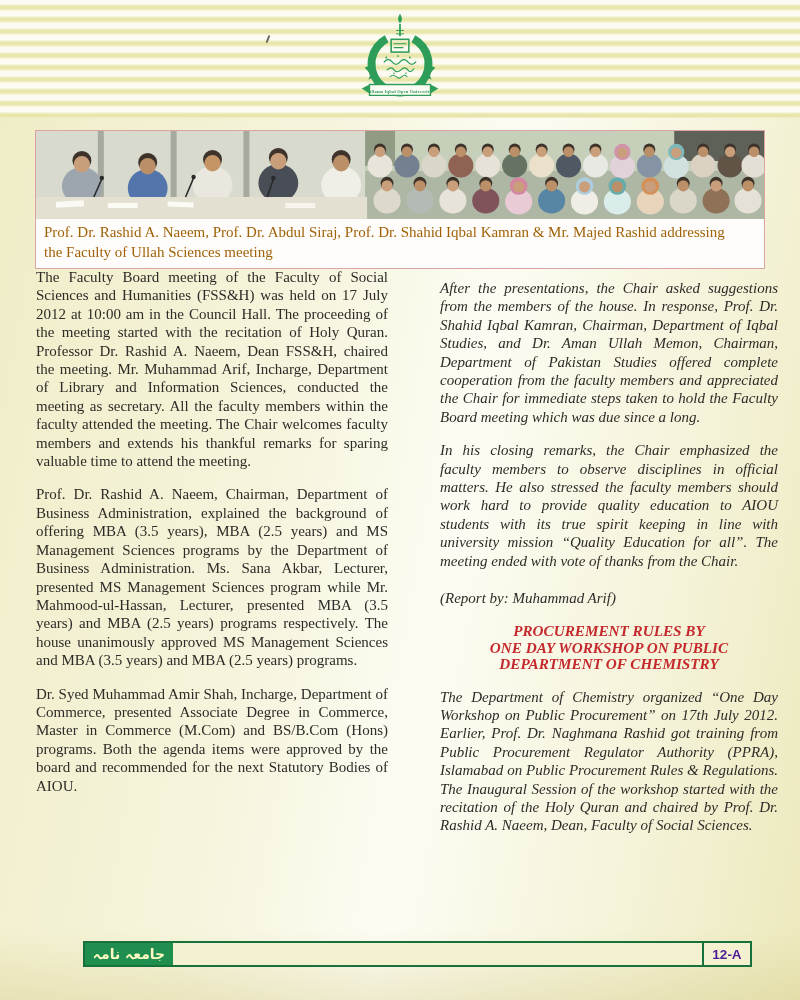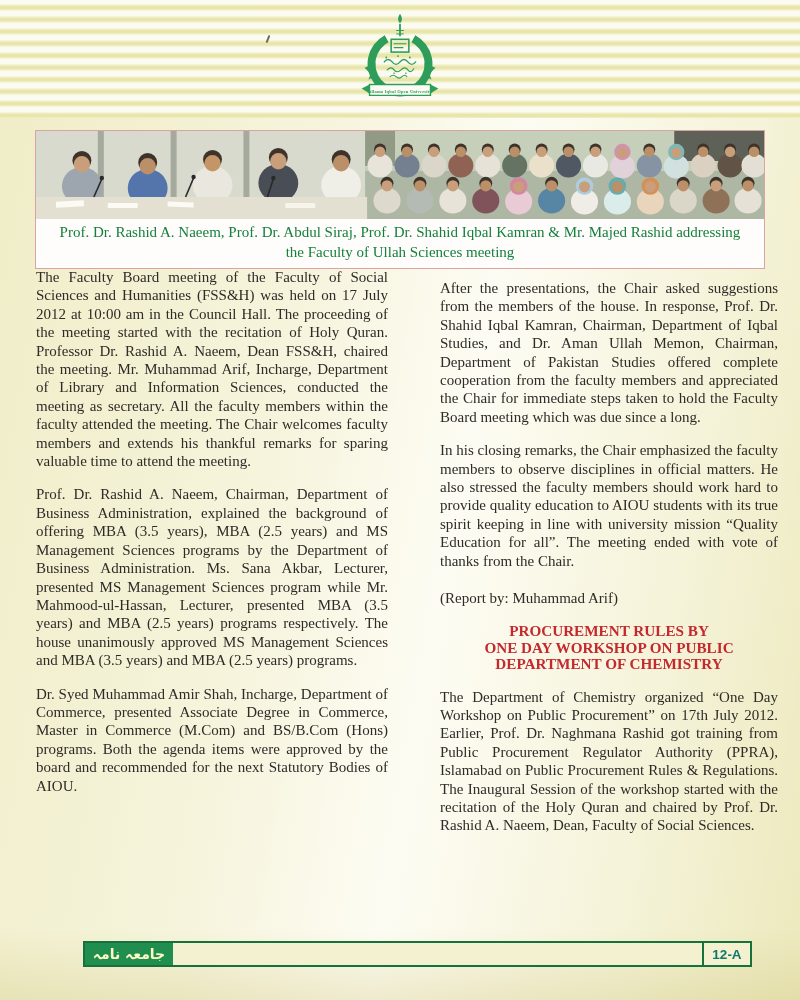--- a/index.html
+++ b/index.html
@@ -23,31 +23,31 @@
   .scan-mark{position:absolute;left:267px;top:35px;width:2px;height:8px;background:#4a4a42;transform:rotate(22deg);border-radius:2px;opacity:.8;}
 
   
   .photo-frame{
     position:absolute;left:35px;top:130px;width:730px;
     background:#ffffff;border:1px solid var(--caption-border,#dca3a3);
     box-sizing:border-box;
   }
   .photo-frame svg{display:block;width:100%;height:88px;}
   .caption{
-    text-align:center;font-size:15px;line-height:20px;color:#15803d;
+    font-size:15px;line-height:20px;color:#a16207;
     padding:3px 8px 6px 8px;background:#fffdfb;
   }
 
   
   .columns{
     position:absolute;left:36px;top:268px;width:742px;
     display:flex;gap:52px;
   }
   .col-left{width:352px;flex:0 0 352px;}
-  .col-right{width:338px;flex:0 0 338px;padding-top:11px;box-sizing:border-box;}
+  .col-right{width:338px;flex:0 0 338px;padding-top:11px;box-sizing:border-box;font-style:italic;}
   h2.article-heading{
     margin:0 0 13px 0;text-align:center;
     color:var(--heading-red,#c4292e);
     font-size:15.2px;line-height:16.5px;font-weight:bold;
     font-family:"Liberation Serif","DejaVu Serif",serif;
   }
   h2.article-heading span{display:block;}
   h2.heading-right{margin:16px 0 15px 0;}
   .columns p{
     margin:0 0 15px 0;text-align:justify;
@@ -69,21 +69,21 @@
   .footer-name{
     width:88px;flex:0 0 88px;background:var(--footer-green,#1f8e4e);
     color:#fef9c3;display:flex;align-items:center;justify-content:center;
     font-family:"DejaVu Sans",sans-serif;font-size:14px;font-weight:bold;
   }
   .footer-spacer{flex:1;}
   .footer-page{
     width:46px;flex:0 0 46px;border-left:2px solid var(--footer-border,#17713d);
     display:flex;align-items:center;justify-content:center;
     font-family:"Liberation Sans","DejaVu Sans",sans-serif;
-    font-size:13.5px;font-weight:bold;color:#0f766e;
+    font-size:13.5px;font-weight:bold;color:#4c1d95;
   }
 </style>
 </head>
 <body>
 
 <div class="masthead"></div>
 <div class="scan-mark"></div>
 
 <div class="logo-wrap">
   <svg viewBox="0 0 120 96" width="118" height="96">

